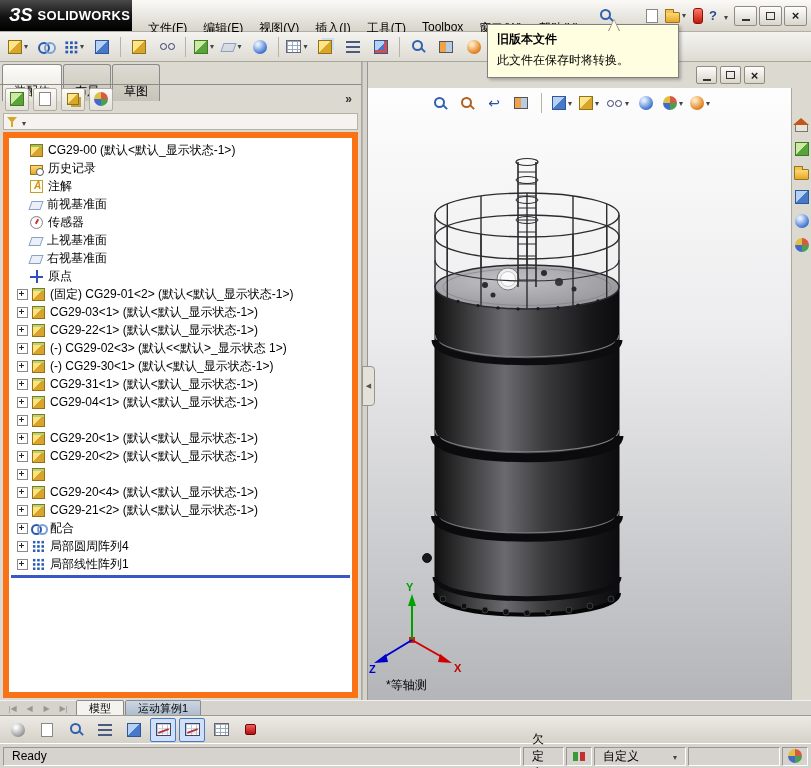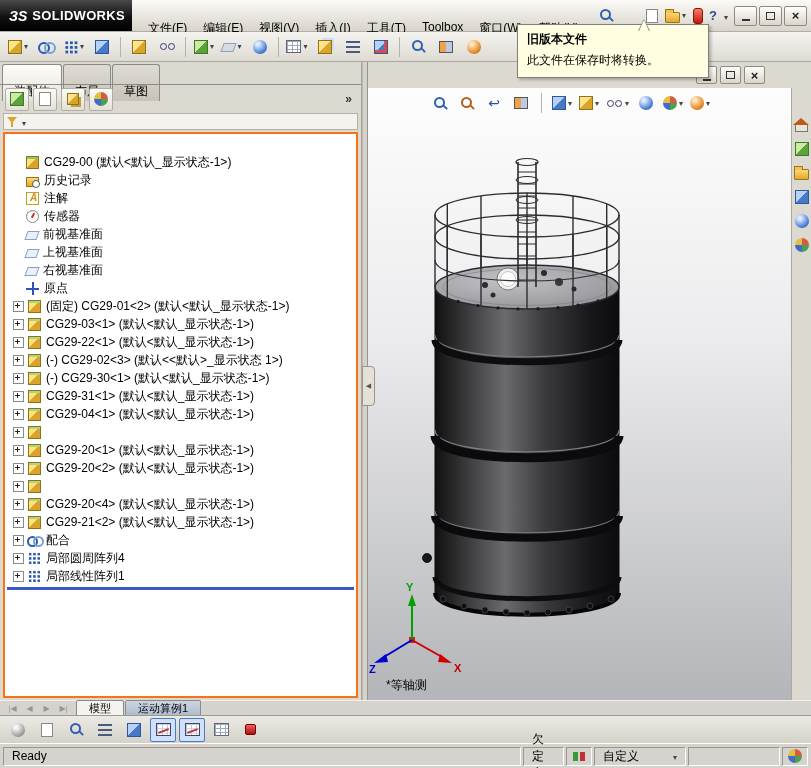--- a/index.html
+++ b/index.html
@@ -4,21 +4,21 @@
 <style>
   html,body{margin:0;padding:0;width:811px;height:768px;overflow:hidden;
     font-family:"Liberation Sans","DejaVu Sans",sans-serif;font-size:12px;color:#000;
     background:#d6d3ce;position:relative;}
   .abs{position:absolute;}
   
   .titlebar{left:0;top:0;width:811px;height:32px;background:linear-gradient(#fbfaf7,#d8d4cb);
     border-bottom:1px solid #b3afa5;display:flex;align-items:center;box-sizing:border-box;}
   .logo{height:100%;width:132px;background:linear-gradient(180deg,#4a4a4a,#111 55%,#000);
     display:flex;align-items:center;gap:5px;padding-left:9px;box-sizing:border-box;color:#fff;flex:none;}
-  .logo-mark{font-weight:700;font-style:italic;font-size:14px;}
+  .logo-mark{font-weight:700;font-style:italic;font-size:18px;}
   .logo-text{font-weight:700;font-size:13px;letter-spacing:.3px;}
   .menubar{display:flex;margin-left:8px;}
   .menu-item{padding:4px 8px;cursor:default;white-space:nowrap;margin-top:25px;}
   .quick{margin-left:auto;display:flex;align-items:center;gap:6px;margin-right:6px;}
   .winctl{display:flex;gap:2px;margin-right:4px;}
   .wbtn{width:21px;height:18px;border:1px solid #8f8b80;border-radius:2px;
     background:linear-gradient(#fefefe,#d9d5ca);display:flex;align-items:center;justify-content:center;}
   .gl-min{width:8px;height:2px;background:#333;margin-top:9px;}
   .gl-res{width:7px;height:6px;border:1px solid #333;}
   .gl-x::before{content:'×';font-size:13px;font-weight:bold;color:#222;line-height:1;}
@@ -77,42 +77,42 @@
   .funnel::before{content:'';position:absolute;left:0;top:1px;border-left:5px solid transparent;
     border-right:5px solid transparent;border-top:6px solid #d9a62a;}
   .funnel::after{content:'';position:absolute;left:4px;top:6px;width:2px;height:5px;background:#d9a62a;}
   
   .toolbar{left:0;top:32px;width:811px;height:30px;background:linear-gradient(#f4f3ef,#dedbd3);
     border-bottom:1px solid #a9a69c;display:flex;align-items:center;padding:0 5px;gap:2px;box-sizing:border-box;}
   .tb{min-width:24px;height:24px;display:flex;align-items:center;justify-content:center;gap:1px;
     border:1px solid transparent;border-radius:2px;}
   .tsep{width:1px;height:20px;background:#b7b3a9;margin:0 3px;}
   
-  .tooltip{left:517px;top:24px;width:172px;background:#fffee1;border:1px solid #7f7f7f;
+  .tooltip{left:487px;top:24px;width:172px;background:#fffee1;border:1px solid #7f7f7f;
     box-shadow:2px 2px 3px rgba(0,0,0,.25);padding:6px 9px 8px;z-index:60;}
   .tooltip::after{content:'';position:absolute;top:-12px;left:120px;border:6px solid transparent;
     border-bottom:12px solid #7f7f7f;}
   .tooltip::before{content:'';position:absolute;top:-10px;left:121px;border:5px solid transparent;
     border-bottom:11px solid #fffee1;z-index:1;}
   .tooltip-title{font-weight:bold;margin-bottom:4px;}
   
   .panel{left:0;top:62px;width:362px;height:638px;background:#dcd9d1;border-right:1px solid #a9a69c;
     display:flex;flex-direction:column;box-sizing:border-box;}
   .ptabs{display:flex;padding:2px 2px 0;height:20px;gap:1px;flex:none;}
   .ptab{padding:18px 11px;border:1px solid #8a8a8a;border-bottom:none;border-radius:3px 3px 0 0;
     background:linear-gradient(#dedbd2,#c7c3b9);white-space:nowrap;}
   .ptab.active{background:linear-gradient(#fdfcf9,#e6e3db);}
   .fmbar{height:26px;display:flex;align-items:center;gap:4px;padding:1px 5px;flex:none;border-top:1px solid #8a8a8a;}
   .fmbtn{width:22px;height:21px;border:1px solid #b0ada3;border-radius:2px;
     background:linear-gradient(#fcfbf8,#e3e0d8);display:flex;align-items:center;justify-content:center;}
   .chev{margin-left:auto;padding:0 4px;}
   .chev::before{content:'»';font-weight:bold;color:#333;}
   .filterrow{height:15px;margin:0 3px;border:1px solid #b4b1a7;background:#f4f3ef;
     display:flex;align-items:center;padding:0 3px;gap:2px;flex:none;}
-  .tree{flex:1;margin:2px 3px 2px;background:#fff;border:2px solid #f97316;padding:19px 0;overflow:hidden;}
+  .tree{flex:1;margin:2px 3px 2px;background:#fff;border:6px solid #f97316;padding:3px 0;overflow:hidden;}
   .trow{display:flex;align-items:center;height:18px;padding-left:8px;white-space:nowrap;}
   .exp{width:9px;height:9px;border:1px solid #8a8a8a;background:#fff;position:relative;flex:none;margin-right:4px;}
   .exp::before{content:'';position:absolute;left:1px;top:3px;width:5px;height:1px;background:#222;}
   .exp::after{content:'';position:absolute;left:3px;top:1px;width:1px;height:5px;background:#222;}
   .exp.hide{visibility:hidden;border:none;}
   .exp.hide::before,.exp.hide::after{display:none;}
   .ti{width:13px;height:13px;flex:none;position:relative;box-sizing:border-box;display:inline-block;}
   .tl{margin-left:5px;}
   .ti-asm{background:linear-gradient(135deg,#ffe27c 46%,#daa32c 46%);border:1px solid #8f7318;
     box-shadow:inset 0 2px 0 #8fc860;}
@@ -316,27 +316,27 @@
       <i class="ti ti-hist"></i>
       <span class="tl">历史记录</span>
     </div>
     <div class="trow">
       <i class="exp hide"></i>
       <i class="ti ti-note"></i>
       <span class="tl">注解</span>
     </div>
     <div class="trow">
       <i class="exp hide"></i>
+      <i class="ti ti-plane"></i>
+      <span class="tl">前视基准面</span>
+    </div>
+    <div class="trow">
+      <i class="exp hide"></i>
       <i class="ti ti-sensor"></i>
       <span class="tl">传感器</span>
-    </div>
-    <div class="trow">
-      <i class="exp hide"></i>
-      <i class="ti ti-plane"></i>
-      <span class="tl">前视基准面</span>
     </div>
     <div class="trow">
       <i class="exp hide"></i>
       <i class="ti ti-plane"></i>
       <span class="tl">上视基准面</span>
     </div>
     <div class="trow">
       <i class="exp hide"></i>
       <i class="ti ti-plane"></i>
       <span class="tl">右视基准面</span>

